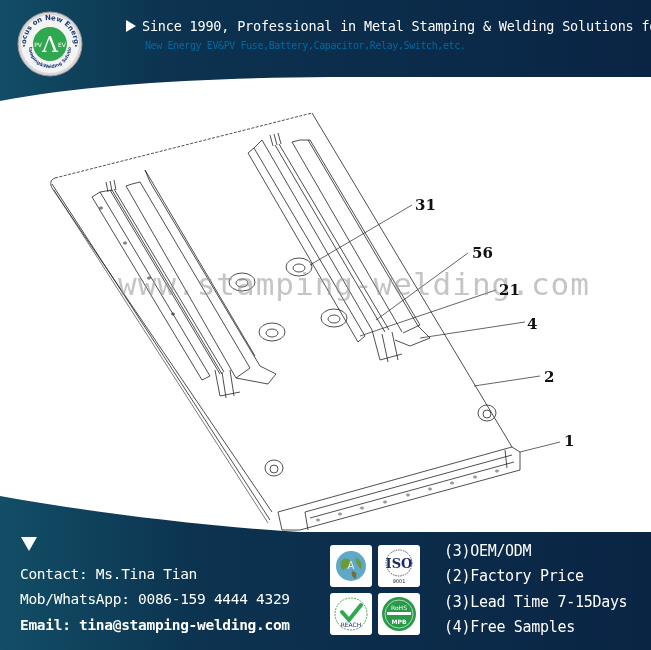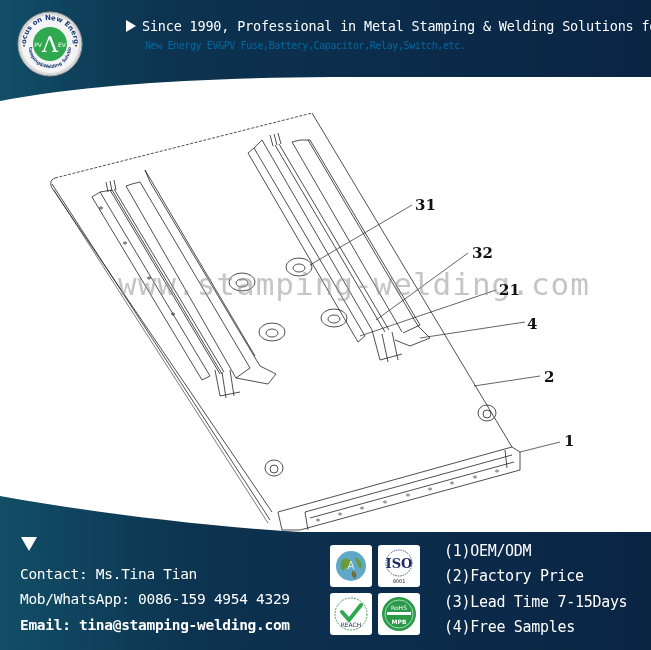--- a/index.html
+++ b/index.html
@@ -119,41 +119,41 @@
     <path d="M360 336 L496 290"></path>
     <path d="M420 338 L525 322"></path>
     <path d="M474 386 L540 376"></path>
     <path d="M520 452 L560 442"></path>
   </g>
 </svg>
 
 <div class="watermark">www.stamping-welding.com</div>
 
 <div class="callout" style="left:415px; top:196px;">31</div>
-<div class="callout" style="left:472px; top:244px;">32</div>
+<div class="callout" style="left:472px; top:244px;">56</div>
 <div class="callout" style="left:499px; top:281px;">21</div>
 <div class="callout" style="left:527px; top:315px;">4</div>
 <div class="callout" style="left:544px; top:368px;">2</div>
 <div class="callout" style="left:564px; top:432px;">1</div>
 
 <svg class="footer-bg" viewBox="0 0 651 156" width="651" height="156">
   <defs>
     <linearGradient id="fg" x1="0" y1="0" x2="1" y2="0">
       <stop offset="0" stop-color="#124e66"></stop>
       <stop offset="0.3" stop-color="#0c3350"></stop>
       <stop offset="1" stop-color="#0a2444"></stop>
     </linearGradient>
   </defs>
   <path d="M0 2 C90 18 200 32 300 38 L651 38 V156 H0 Z" fill="url(#fg)"></path>
 </svg>
 
 <div class="down-arrow"></div>
 
 <div class="contact" style="top:566px;">Contact: Ms.Tina Tian</div>
-<div class="contact" style="top:591px;">Mob/WhatsApp: 0086-159 4954 4329</div>
+<div class="contact" style="top:591px;">Mob/WhatsApp: 0086-159 4444 4329</div>
 <div class="contact" style="top:617px;font-weight:bold;">Email: tina@stamping-welding.com</div>
 
 <div class="badge" style="left:330px; top:545px;">
   <svg width="42" height="42" viewBox="0 0 42 42">
     <circle cx="21" cy="21" r="15" fill="#5fa8c8"></circle>
     <path d="M12 15 C16 12 20 14 22 18 C20 22 15 22 13 26 C10 22 10 18 12 15 Z" fill="#6a9a3a"></path>
     <path d="M25 12 C30 14 33 19 31 24 C28 22 26 18 25 12 Z" fill="#6a9a3a"></path>
     <path d="M22 26 C26 26 28 30 25 34 C22 32 21 29 22 26 Z" fill="#7a6a3a"></path>
     <text x="21" y="24" font-size="10" fill="#fff" text-anchor="middle" font-family="DejaVu Sans, sans-serif" opacity="0.8">A</text>
   </svg>
@@ -175,16 +175,16 @@
 <div class="badge" style="left:378px; top:593px;">
   <svg width="42" height="42" viewBox="0 0 42 42">
     <circle cx="21" cy="21" r="17" fill="#2a9a4a"></circle>
     <circle cx="21" cy="21" r="14" fill="none" stroke="#fff" stroke-width="0.6"></circle>
     <text x="21" y="17" font-size="6" fill="#fff" text-anchor="middle" font-family="DejaVu Sans, sans-serif">RoHS</text>
     <rect x="9" y="19" width="24" height="3" fill="#fff"></rect>
     <text x="21" y="31" font-size="6" font-weight="bold" fill="#fff" text-anchor="middle" font-family="DejaVu Sans, sans-serif">MPB</text>
   </svg>
 </div>
 
-<div class="feature" style="top:542px;">(1)OEM/ODM</div>
+<div class="feature" style="top:542px;">(3)OEM/ODM</div>
 <div class="feature" style="top:567px;">(2)Factory Price</div>
 <div class="feature" style="top:593px;text-align:right;">(3)Lead Time 7-15Days</div>
 <div class="feature" style="top:618px;">(4)Free Samples</div>
 
 </body></html>

